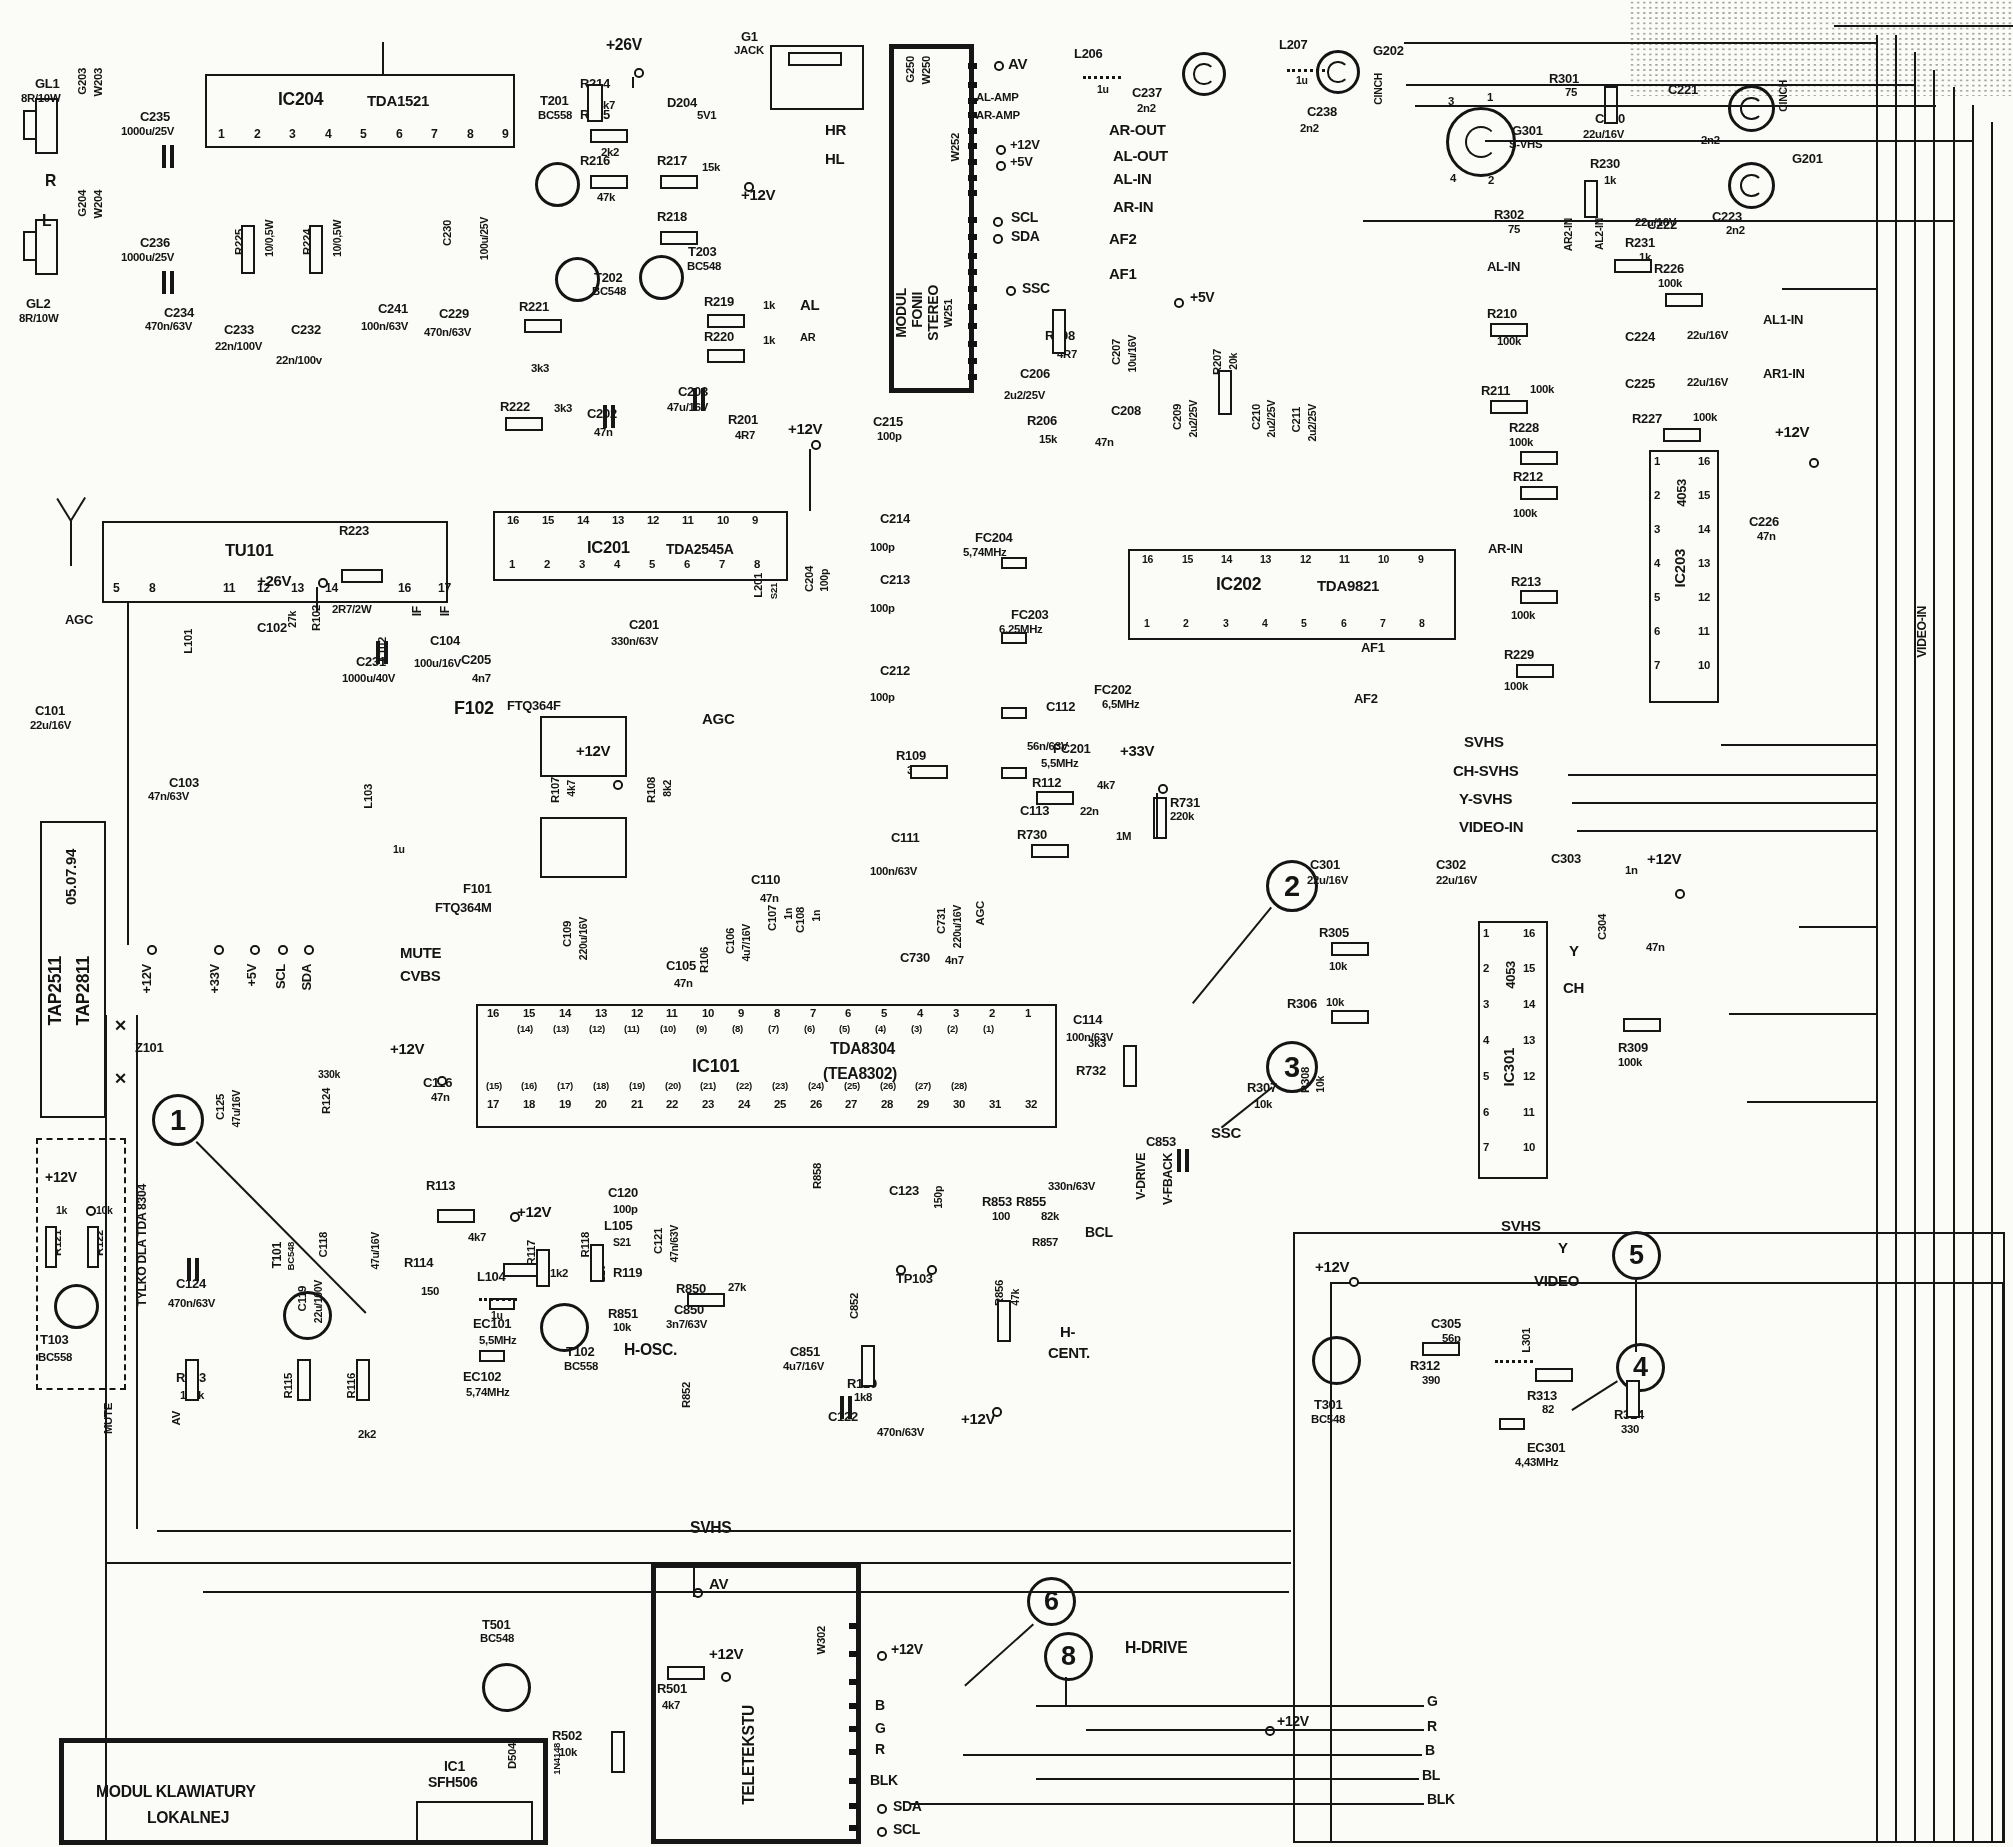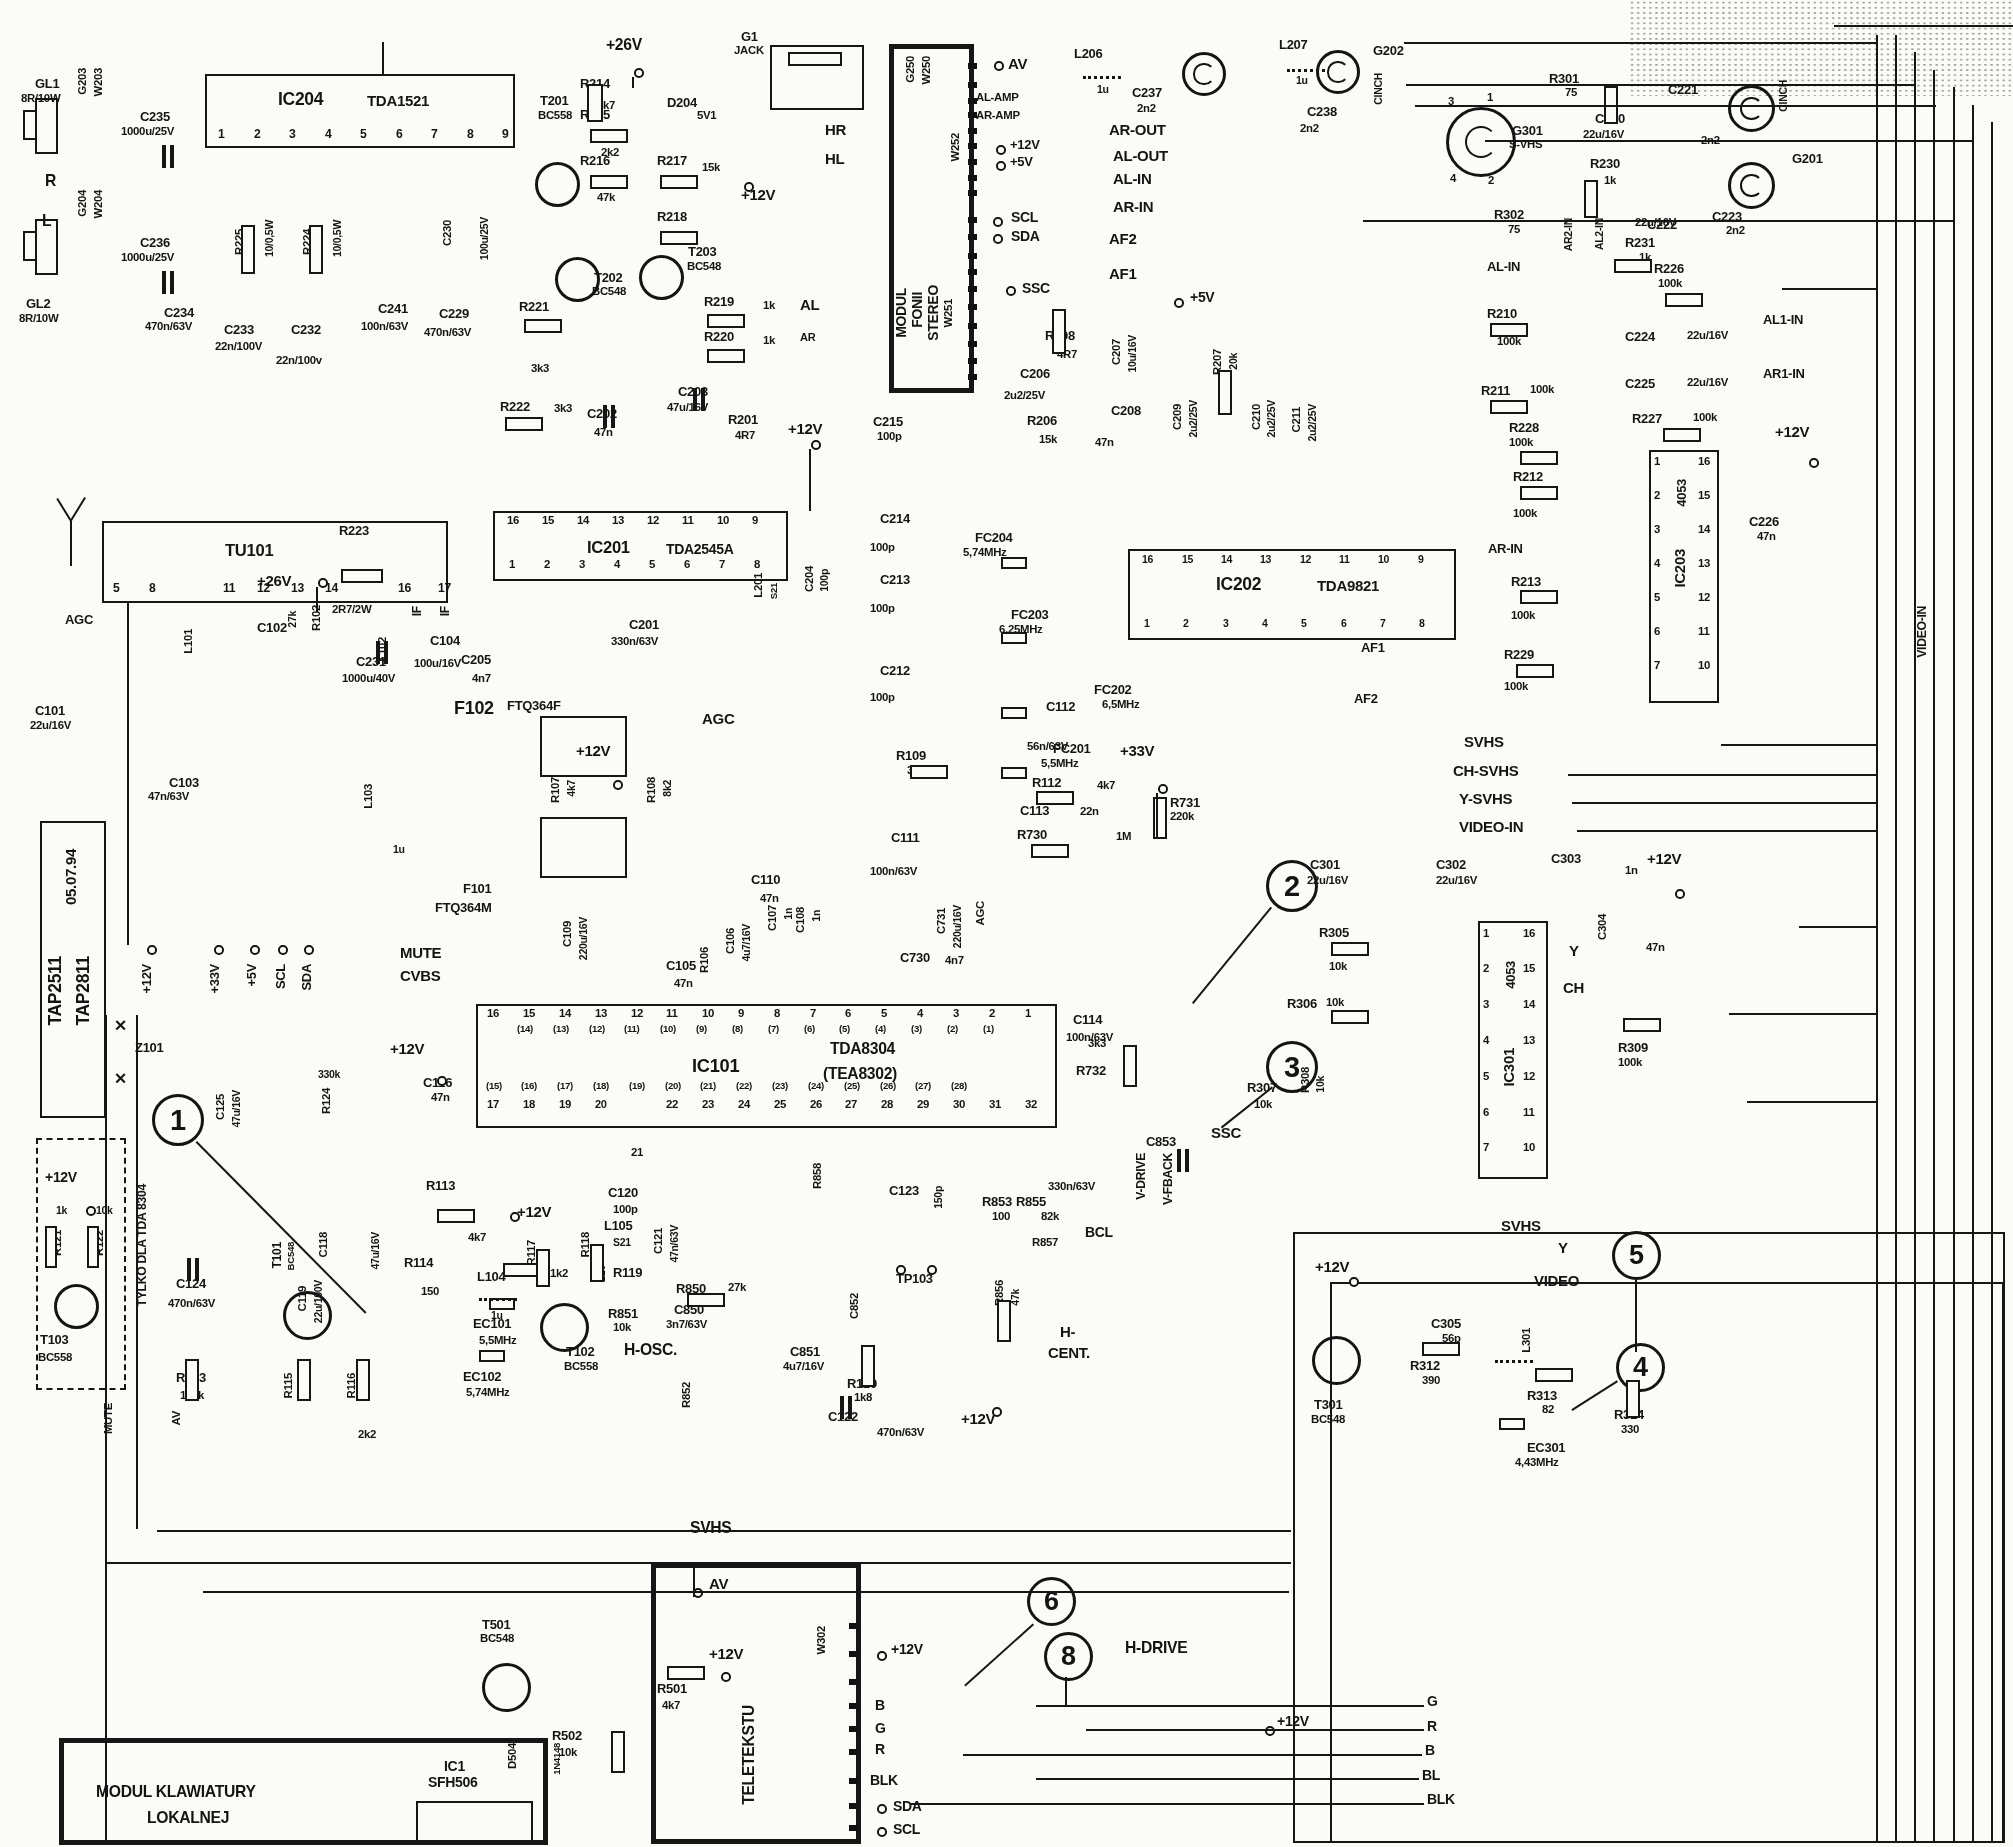--- a/index.html
+++ b/index.html
@@ -601,21 +601,21 @@
     <div class="t" style="left: 772px; top: 1081px; font-size: 9.6px;">(23)</div>
     <div class="t" style="left: 808px; top: 1081px; font-size: 9.6px;">(24)</div>
     <div class="t" style="left: 844px; top: 1081px; font-size: 9.6px;">(25)</div>
     <div class="t" style="left: 880px; top: 1081px; font-size: 9.6px;">(26)</div>
     <div class="t" style="left: 915px; top: 1081px; font-size: 9.6px;">(27)</div>
     <div class="t" style="left: 951px; top: 1081px; font-size: 9.6px;">(28)</div>
     <div class="t" style="left: 487px; top: 1099px; font-size: 11.4px;">17</div>
     <div class="t" style="left: 523px; top: 1099px; font-size: 11.4px;">18</div>
     <div class="t" style="left: 559px; top: 1099px; font-size: 11.4px;">19</div>
     <div class="t" style="left: 595px; top: 1099px; font-size: 11px;">20</div>
-    <div class="t" style="left: 631px; top: 1099px; font-size: 11.4px; margin-top: 48px;">21</div>
+    <div class="t" style="left: 631px; top: 1099px; font-size: 11.4px;">21</div>
     <div class="t" style="left: 666px; top: 1099px; font-size: 11.4px;">22</div>
     <div class="t" style="left: 702px; top: 1099px; font-size: 11.4px;">23</div>
     <div class="t" style="left: 738px; top: 1099px; font-size: 11.4px;">24</div>
     <div class="t" style="left: 774px; top: 1099px; font-size: 11.4px;">25</div>
     <div class="t" style="left: 810px; top: 1099px; font-size: 11.4px;">26</div>
     <div class="t" style="left: 845px; top: 1099px; font-size: 11.4px;">27</div>
     <div class="t" style="left: 881px; top: 1099px; font-size: 11.4px;">28</div>
     <div class="t" style="left: 917px; top: 1099px; font-size: 11.4px;">29</div>
     <div class="t" style="left: 953px; top: 1099px; font-size: 11.4px;">30</div>
     <div class="t" style="left: 989px; top: 1099px; font-size: 11.4px;">31</div>

